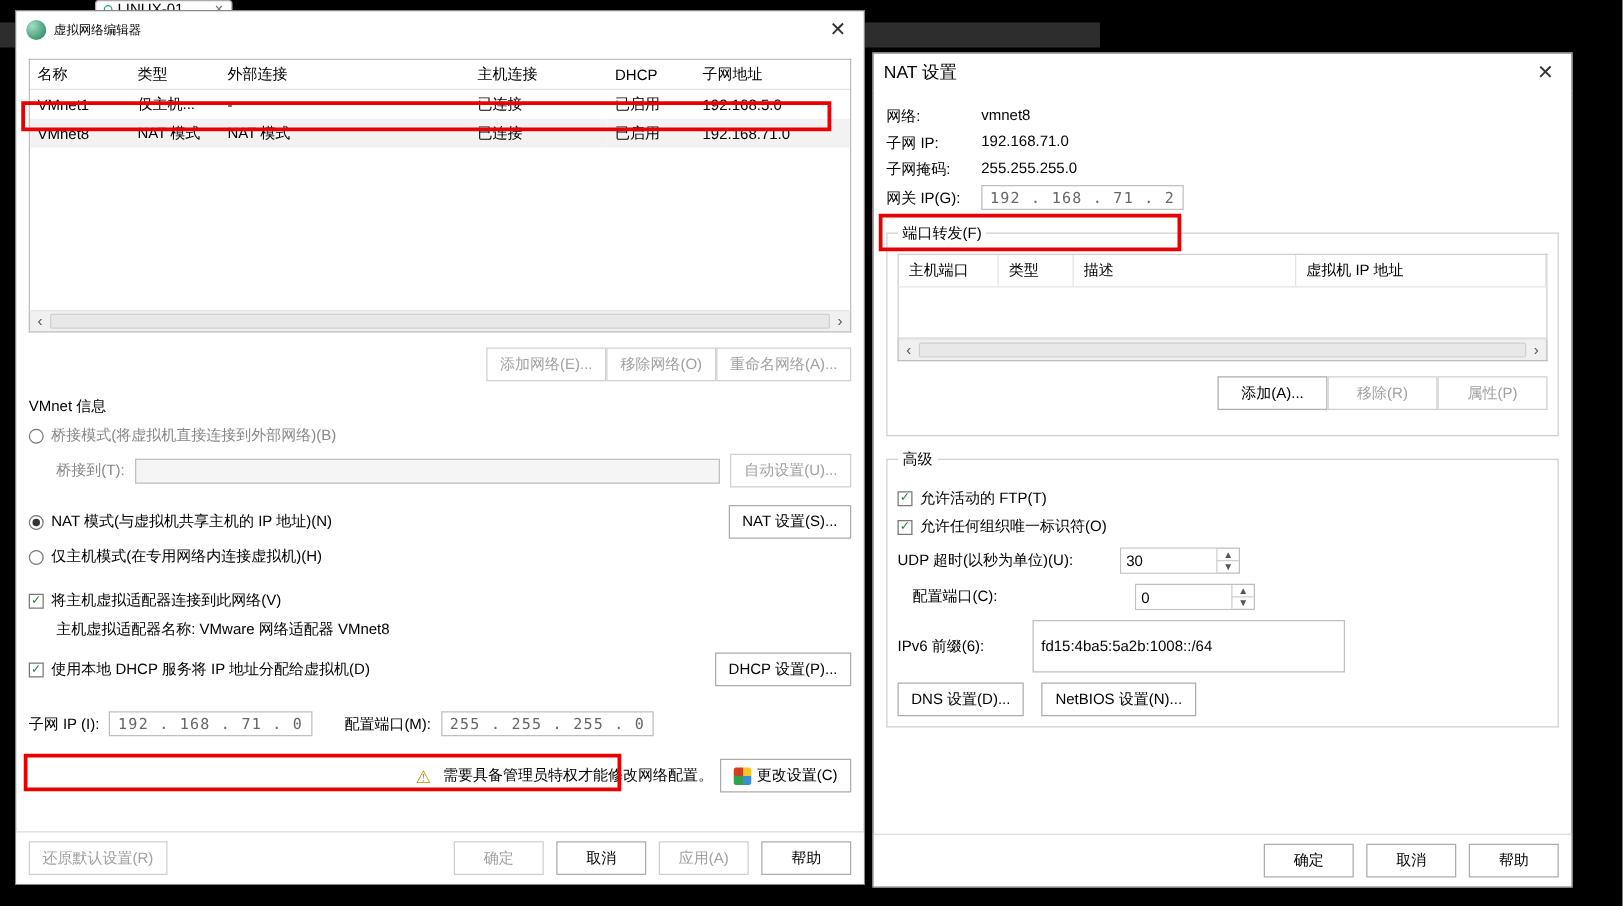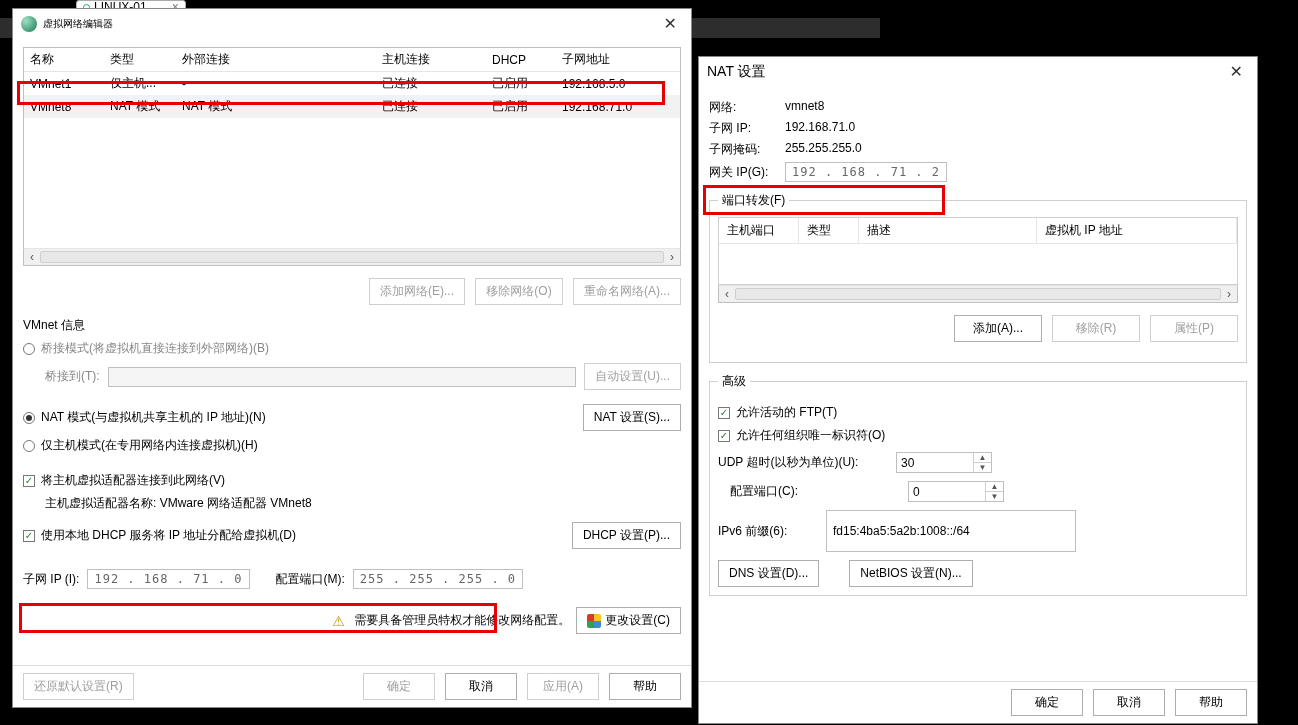--- a/index.html
+++ b/index.html
@@ -17,21 +17,21 @@
   .body{padding:8px 10px}
   .ntable{border:1px solid #bfbfbf;border-bottom:none}
   table{border-collapse:collapse;width:100%}
   th{text-align:left;font-weight:400;padding:3px 6px;background:#fff;border-bottom:1px solid #e5e5e5}
   td{padding:3px 6px}
   tr.sel td{background:#f2f2f2}
   .thbar th{border-right:0}
   .hscroll{height:18px;border:1px solid #bfbfbf;border-top:1px solid #e5e5e5;display:flex;align-items:center;background:#f0f0f0}
   .hscroll .arrow{width:16px;text-align:center;color:#555}
   .hscroll .track{flex:1;height:12px;background:#e8e8e8;border:1px solid #cfcfcf;border-radius:2px}
-  .btnrow{display:flex;justify-content:flex-end;gap:10px;margin:12px 0}
+  .btnrow{display:flex;justify-content:flex-end;margin:12px 0}
   button,.btn{background:#fff;border:1px solid #adadad;padding:4px 10px;min-width:88px;text-align:center}
   button:disabled,.btn.disabled{color:#a0a0a0;border-color:#cfcfcf}
   .group-title{margin:6px 0 4px}
   .radio,.check{display:flex;align-items:center;gap:6px;margin:6px 0}
   .r{width:12px;height:12px;border-radius:50%;border:1px solid #777;display:inline-flex;align-items:center;justify-content:center;background:#fff}
   .r.on::after{content:"";width:6px;height:6px;border-radius:50%;background:#333}
   .c{width:12px;height:12px;border:1px solid #777;display:inline-flex;align-items:center;justify-content:center;background:#fff;color:#2a7a3a;font-size:10px;line-height:10px}
   .c.on::after{content:"✓"}
   .c.off{color:transparent}
   .row{display:flex;align-items:center;gap:8px}
@@ -39,21 +39,21 @@
   .field.dis{background:#f5f5f5;color:#9a9a9a}
   .rightbtn{margin-left:auto}
   .hl-red{border:3px solid #e80000;position:absolute;pointer-events:none}
   .hint{display:flex;align-items:center;gap:6px;justify-content:flex-end;margin-top:18px}
   .shield{width:14px;height:14px;background:conic-gradient(#f6c52a 0 25%,#3c8cd6 0 50%,#30a14e 0 75%,#d04020 0);border-radius:2px}
   .warn{width:16px;height:16px;display:inline-block;color:#c09000;font-size:14px}
   .bottombar{position:absolute;left:0;right:0;bottom:0;height:42px;border-top:1px solid #dcdcdc;display:flex;align-items:center;padding:0 10px;gap:10px;background:#fff}
   .bottombar .btn{min-width:72px}
   .spacer{flex:1}
   
-  .w2{left:698px;top:56px;width:560px;height:668px}
+  .w2{left:698px;top:42px;width:560px;height:668px}
   .kv{display:flex;gap:6px;margin:4px 0}
   .kv .k{width:70px}
   fieldset{border:1px solid #cfcfcf;margin:10px 0;padding:8px}
   legend{padding:0 4px}
   .pf-head{display:flex;border:1px solid #cfcfcf;border-bottom:none}
   .pf-head span{padding:4px 8px;border-right:1px solid #e5e5e5}
   .pf-body{height:42px;border:1px solid #cfcfcf;border-top:1px solid #e5e5e5}
   .spin{display:flex;border:1px solid #bfbfbf;width:96px}
   .spin input{border:0;width:76px;padding:2px 4px;outline:none}
   .spin .arrows{width:18px;display:flex;flex-direction:column}
@@ -263,21 +263,21 @@
             <span class="arrows">
               <span>▲</span>
               <span>▼</span>
             </span>
           </span>
       </div>
       <div class="row" style="margin:8px 0">
         <span style="width:100px">IPv6 前缀(6):</span>
         <span class="longfield">fd15:4ba5:5a2b:1008::/64</span>
       </div>
-      <div class="row" style="gap:30px">
+      <div class="row" style="gap:14px">
         <button class="btn" style="min-width:auto">DNS 设置(D)...</button>
         <button class="btn" style="min-width:auto">NetBIOS 设置(N)...</button>
       </div>
     </fieldset>
   </div>
 
   <div class="bottombar">
     <span class="spacer"></span>
     <button class="btn">确定</button>
     <button class="btn">取消</button>

